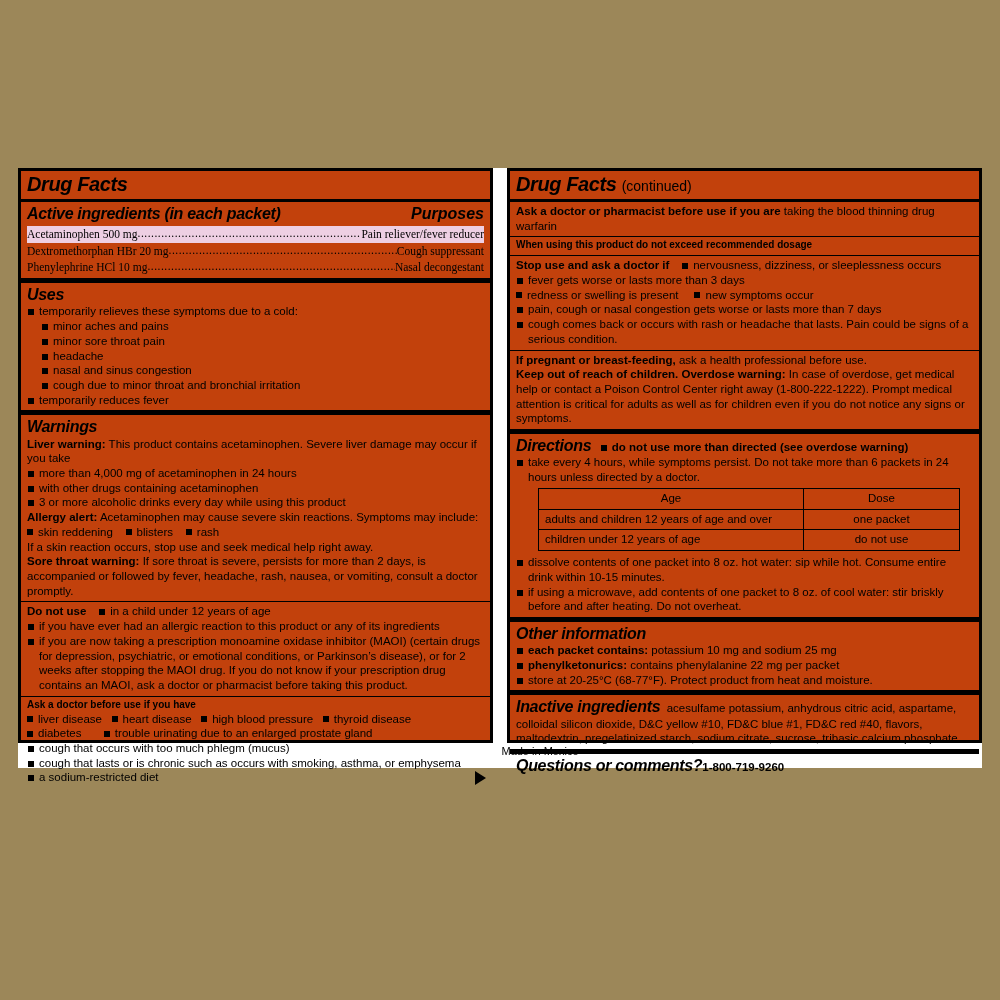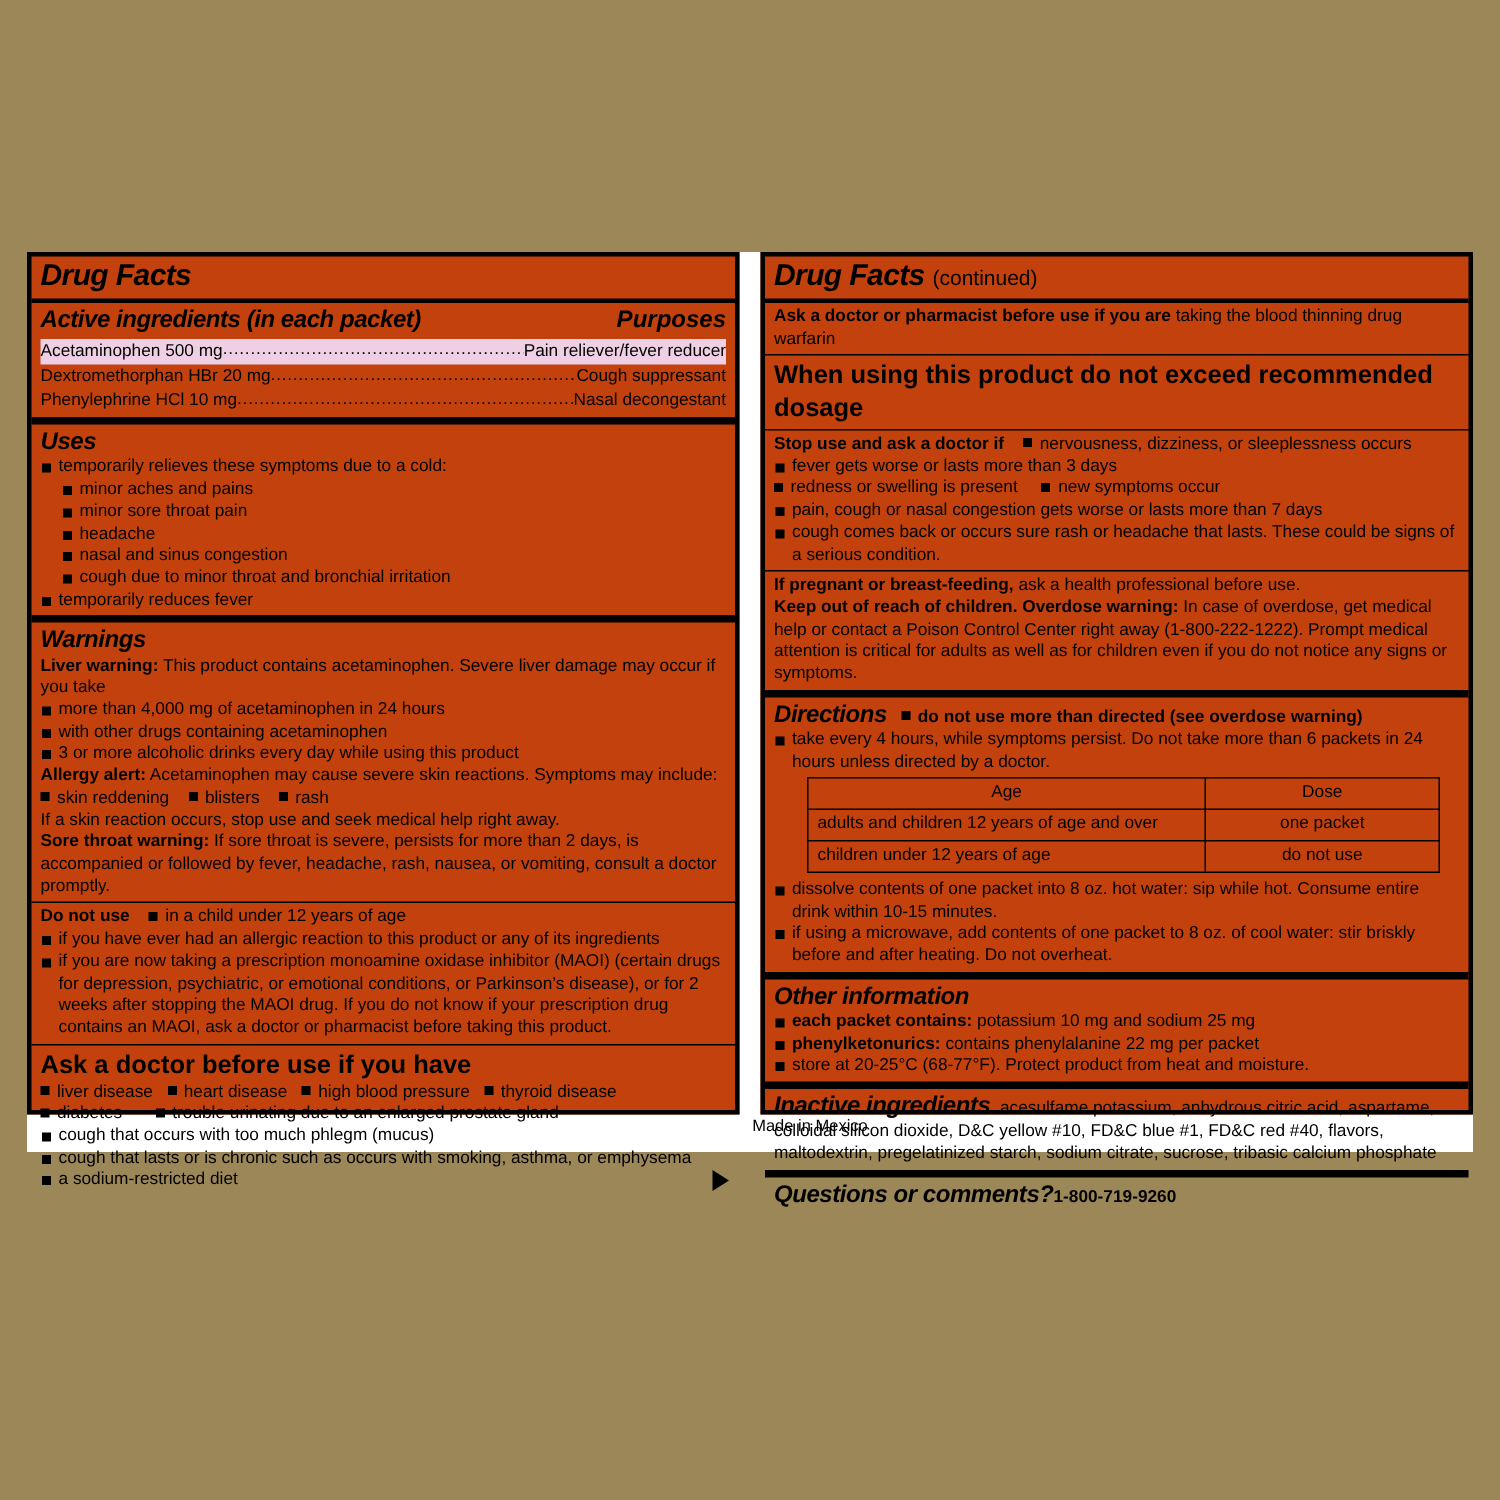--- a/index.html
+++ b/index.html
@@ -79,37 +79,38 @@
     align-items: center;
     justify-content: space-between;
     gap: 26px;
   }
   .heading-right {
     font-size: 16px;
     font-weight: bold;
     font-style: italic;
   }
   .bold-head {
-    font-size: 17px;
+    font-size: 10px;
     font-weight: bold;
     line-height: 1.28;
   }
   .txt {
     font-size: 11.5px;
     line-height: 1.28;
   }
   b { font-weight: bold; }
 
   
   .ing {
     display: flex;
     align-items: flex-end;
     font-size: 11.5px;
     line-height: 1.42;
     white-space: nowrap;
+    font-family: Liberation Serif, serif;
   }
   .ing .nm { flex: 0 0 auto; }
   .ing .dots {
     flex: 1 1 auto;
     overflow: hidden;
     margin: 0 0px;
     font-size: 11.5px;
     letter-spacing: 0.5px;
     position: relative;
     top: -1px;
@@ -299,21 +300,21 @@
 
       <div class="block rule-thin">
         <div class="txt">
           <b>Stop use and ask a doctor if</b>&nbsp;&nbsp;&nbsp;&nbsp;<span class="sq"></span><span>nervousness, dizziness, or sleeplessness occurs</span>
         </div>
         <div class="txt bul">fever gets worse or lasts more than 3 days</div>
         <div class="txt">
           <span class="sq"></span><span>redness or swelling is present</span>&nbsp;&nbsp;&nbsp;&nbsp;&nbsp;<span class="sq"></span><span>new symptoms occur</span>
         </div>
         <div class="txt bul">pain, cough or nasal congestion gets worse or lasts more than 7 days</div>
-        <div class="txt bul">cough comes back or occurs sure rash or headache that lasts. These could be signs of a serious condition.</div>
+        <div class="txt bul">cough comes back or occurs with rash or headache that lasts. Pain could be signs of a serious condition.</div>
       </div>
 
       <div class="block rule-thin">
         <div class="txt"><b>If pregnant or breast-feeding,</b> <span>ask a health professional before use.</span></div>
         <div class="txt"><b>Keep out of reach of children. Overdose warning:</b> <span>In case of overdose, get medical help or contact a Poison Control Center right away (1-800-222-1222). Prompt medical attention is critical for adults as well as for children even if you do not notice any signs or symptoms.</span></div>
       </div>
 
       <div class="block rule-thick">
         <div class="txt">
           <span class="heading">Directions</span>&nbsp;&nbsp;&nbsp;<span class="sq"></span><b>do not use more than directed (see overdose warning)</b>

